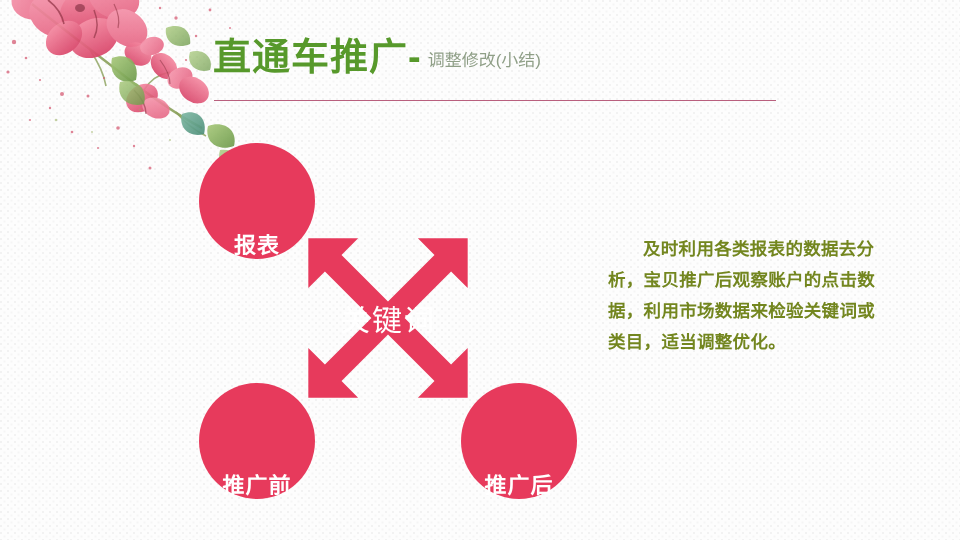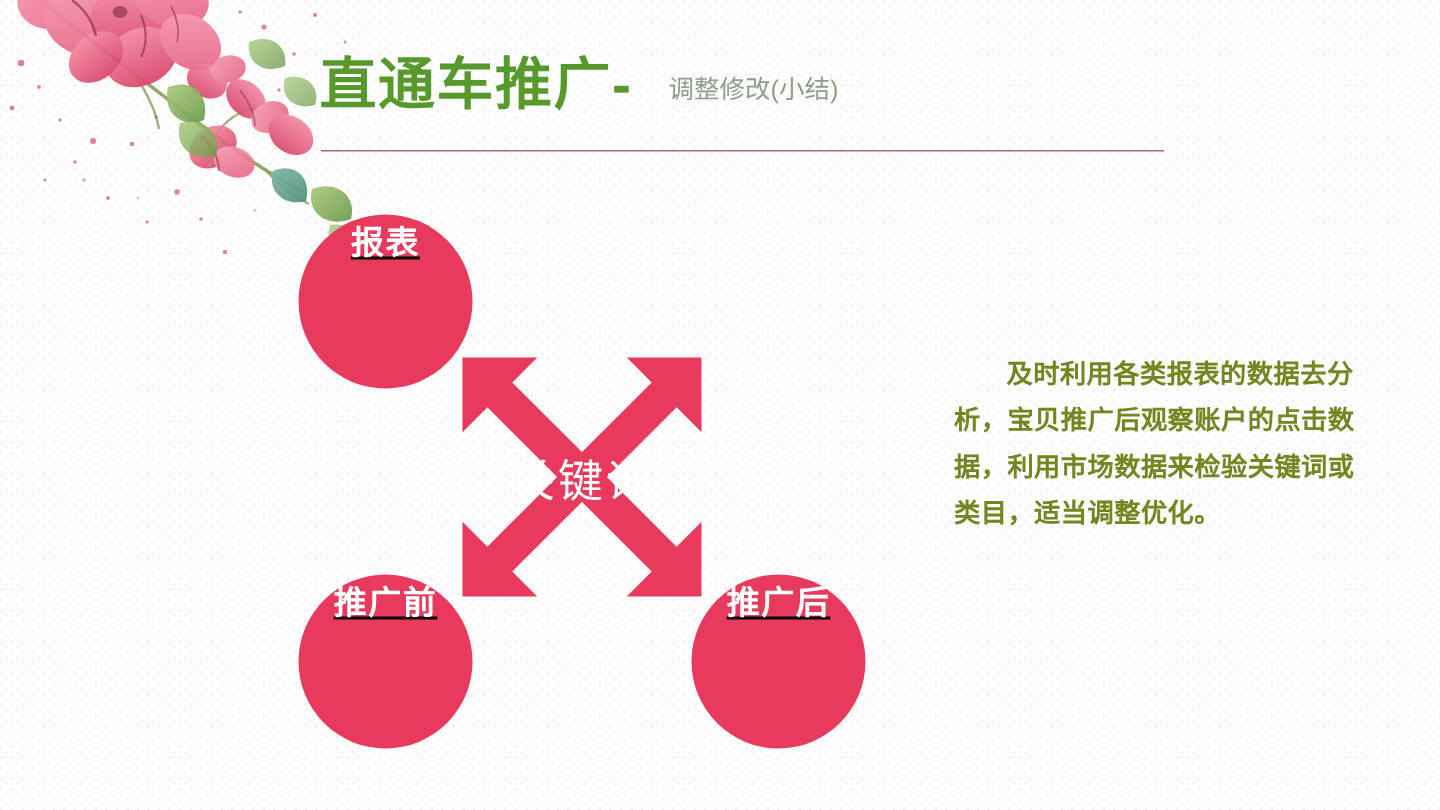--- a/index.html
+++ b/index.html
@@ -57,45 +57,44 @@
     color: #57992b;
     letter-spacing: 1px;
     line-height: 46px;
     vertical-align: baseline;
     white-space: nowrap;
   }
   .title-sub {
     display: inline-block;
     font-size: 17px;
     color: #8f9f87;
-    margin-left: 24px;
+    margin-left: 6px;
     vertical-align: baseline;
     position: relative;
     top: -4px;
     white-space: nowrap;
   }
   .header-rule {
     position: absolute;
     left: 214px;
     top: 100px;
     width: 562px;
     height: 1.4px;
     background: #b9607e;
   }
 
   
   .node {
     position: absolute;
     border-radius: 50%;
     background: #e73a5c;
     display: flex;
-    align-items: flex-start;
+    align-items: flex-end;
     justify-content: center;
     box-shadow: 0 0 0 0 rgba(0,0,0,0);
-    text-decoration: underline;
   }
   .node span {
     color: #ffffff;
     font-size: 22px;
     font-weight: bold;
     letter-spacing: 1px;
     white-space: nowrap;
   }
   #node-baobiao  { left: 199px; top: 143px; width: 116px; height: 116px; }
   #node-shuju    { left: 461px; top: 143px; width: 116px; height: 116px; }
@@ -133,21 +132,20 @@
     position: absolute;
     left: 608px;
     top: 216px;
     width: 282px;
     color: #73861f;
     font-size: 17.5px;
     font-weight: bold;
     line-height: 31px;
     text-indent: 2em;
     letter-spacing: 0.3px;
-    margin-left: 28px;
   }
 </style>
 </head>
 <body>
 
 <div id="slide">
 
   <svg class="deco-flower" viewBox="0 0 260 230" xmlns="http://www.w3.org/2000/svg">
     <defs>
       <linearGradient id="petalA" x1="0" y1="0" x2="1" y2="1">

